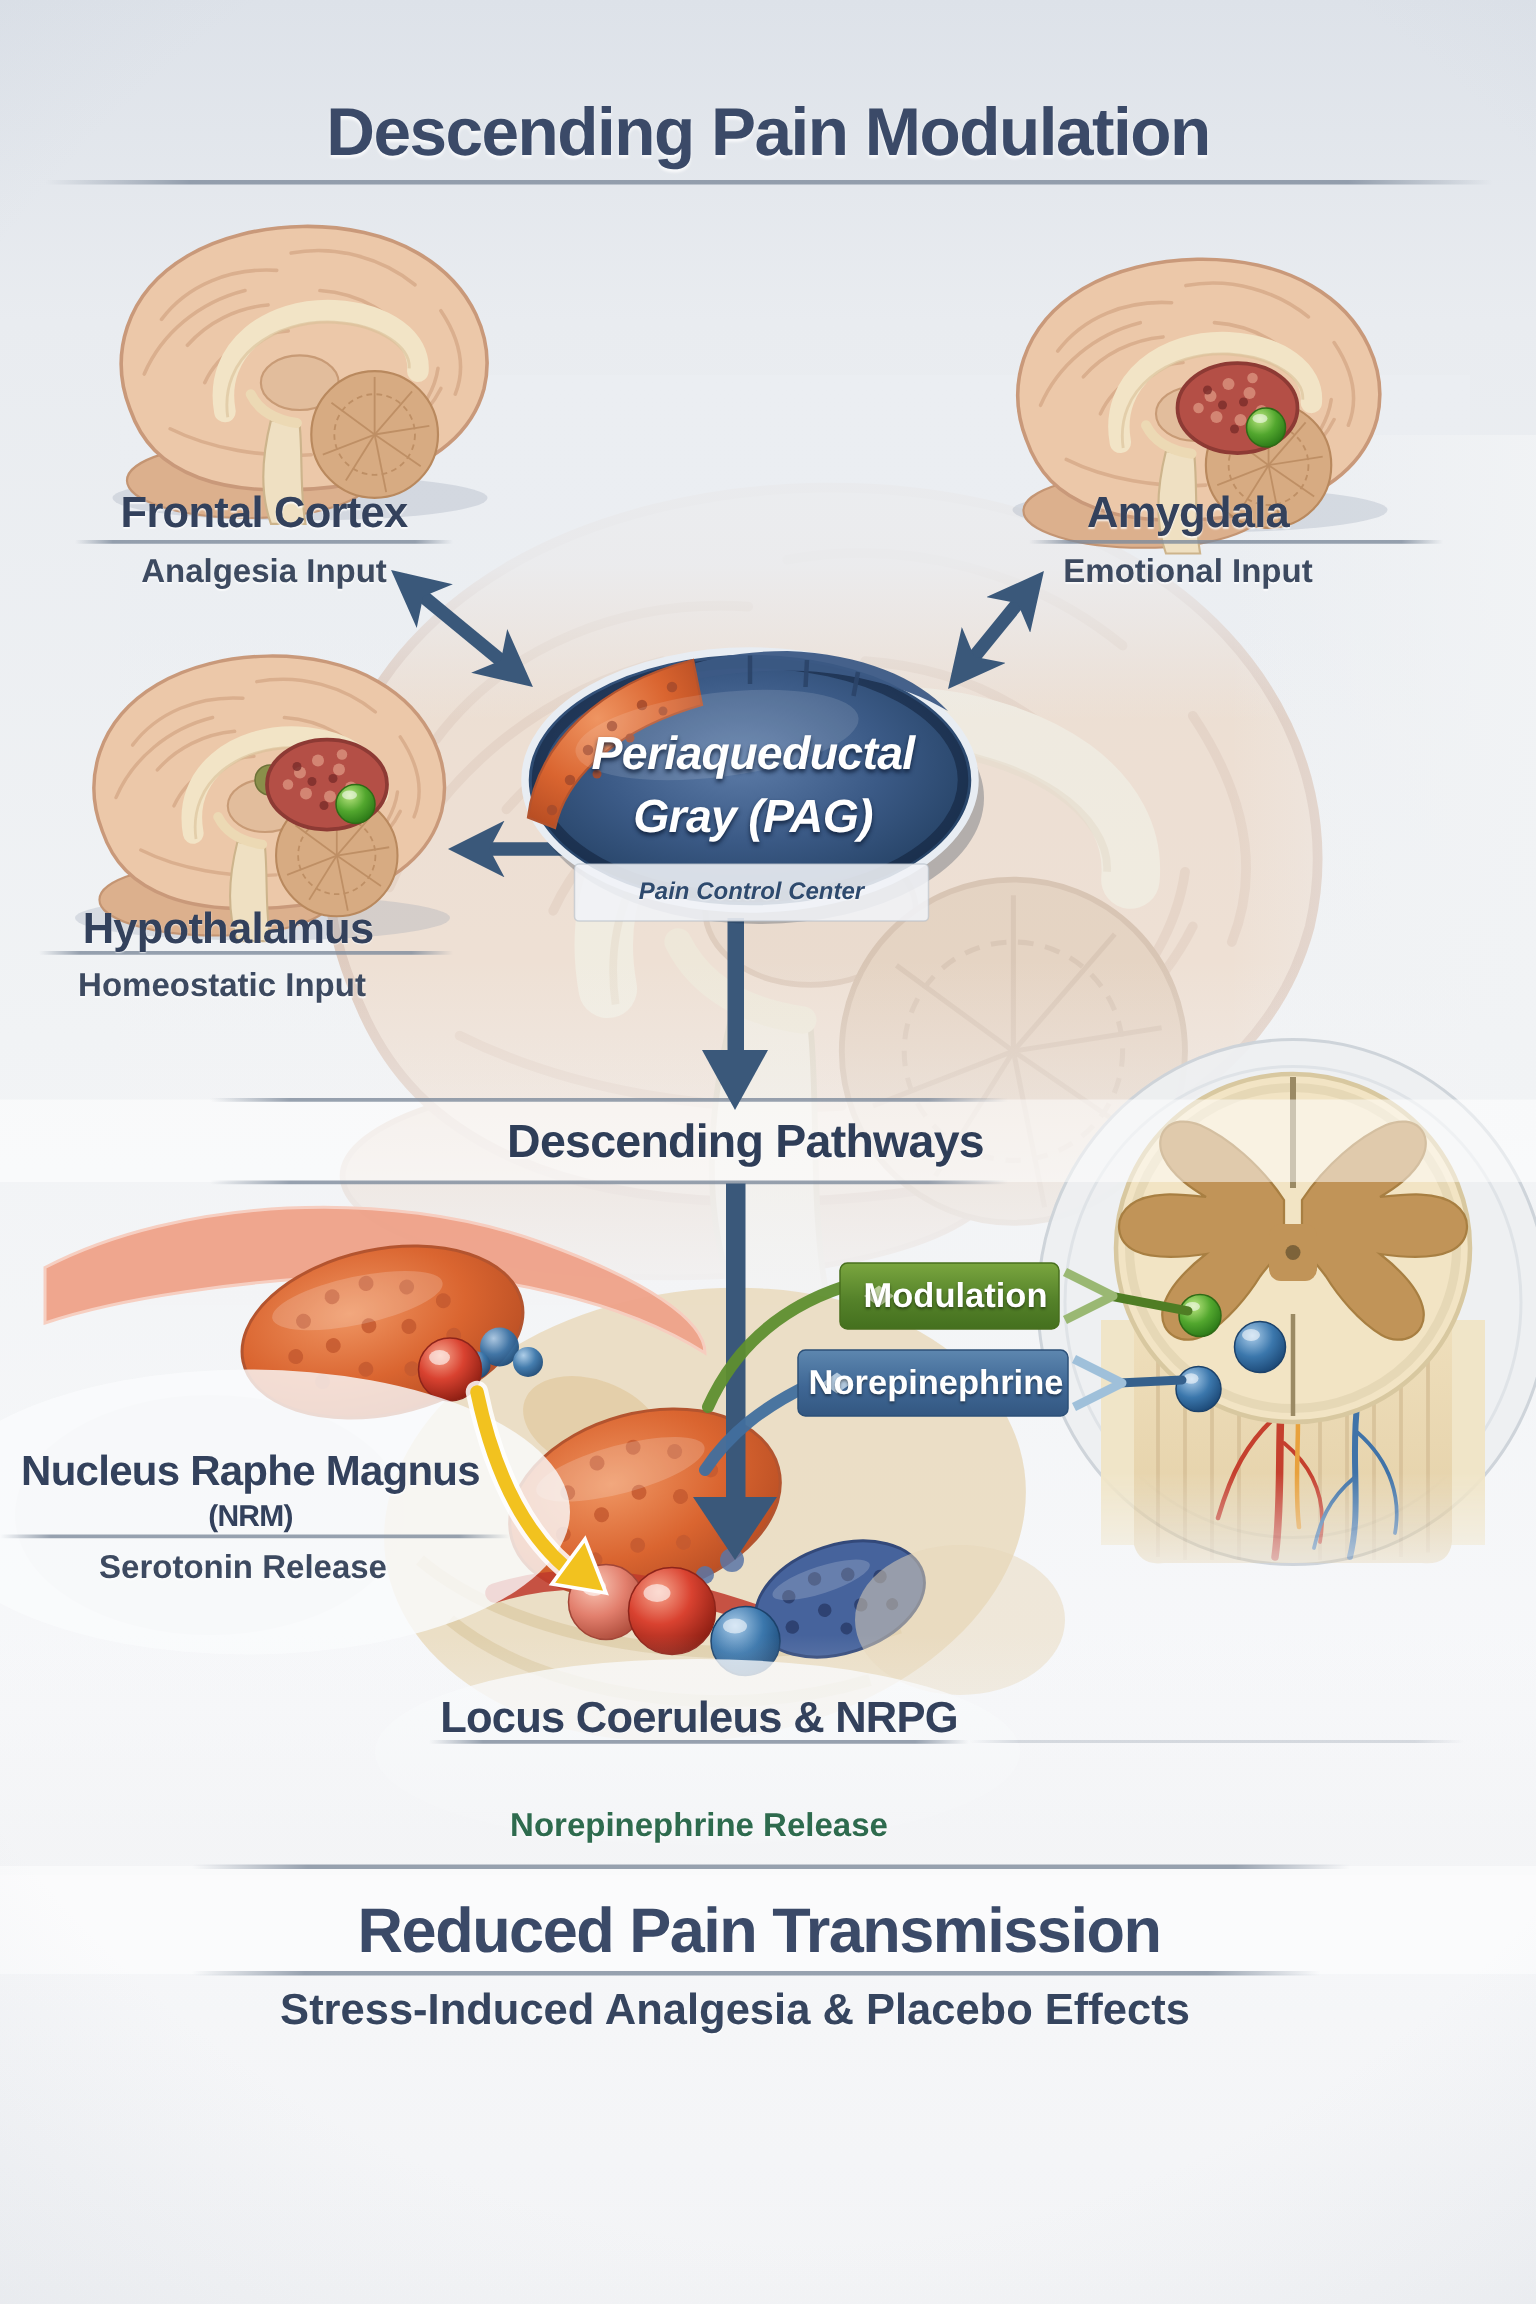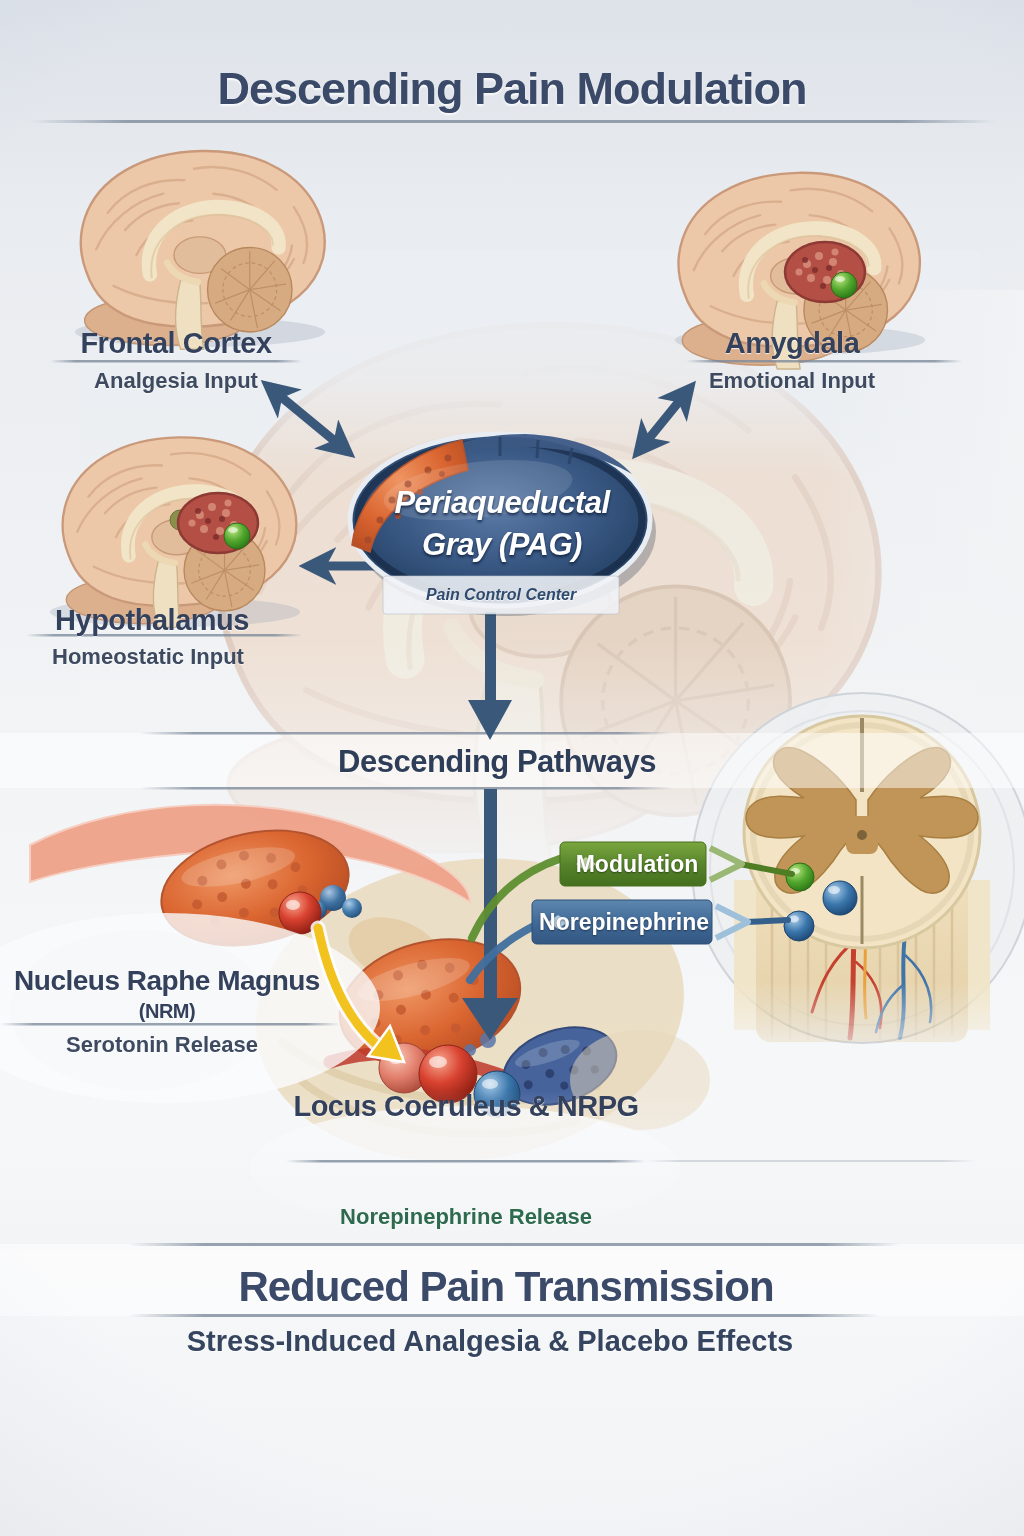--- a/index.html
+++ b/index.html
@@ -419,21 +419,21 @@
 <div class="t pagline" style="left:502px;top:502px;">Periaqueductal</div>
 <div class="t pagline" style="left:502px;top:544px;">Gray (PAG)</div>
 <div class="t pcc" style="left:501px;top:595px;">Pain Control Center</div>
 
 <div class="t dp" style="left:497px;top:761px;">Descending Pathways</div>
 
 <div class="t h1" style="left:167px;top:981px;font-size:28px;">Nucleus Raphe Magnus</div>
 <div class="t h1" style="left:167px;top:1011px;font-size:20px;">(NRM)</div>
 <div class="t h2" style="left:162px;top:1045px;">Serotonin Release</div>
 
-<div class="t h1" style="left:466px;top:1106px;">Locus Coeruleus &amp; NRPG</div>
+<div class="t h1" style="left:466px;top:1146px;">Locus Coeruleus &amp; NRPG</div>
 <div class="t h2 relgreen" style="left:466px;top:1185px;">Norepinephrine Release</div>
 
 <div class="t banner-t" style="left:637px;top:864px;">Modulation</div>
 <div class="t banner-t" style="left:624px;top:922px;">Norepinephrine</div>
 
 <div class="t big" style="left:506px;top:1287px;">Reduced Pain Transmission</div>
 <div class="t stress" style="left:490px;top:1341px;">Stress-Induced Analgesia &amp; Placebo Effects</div>
 
 </div>
 

